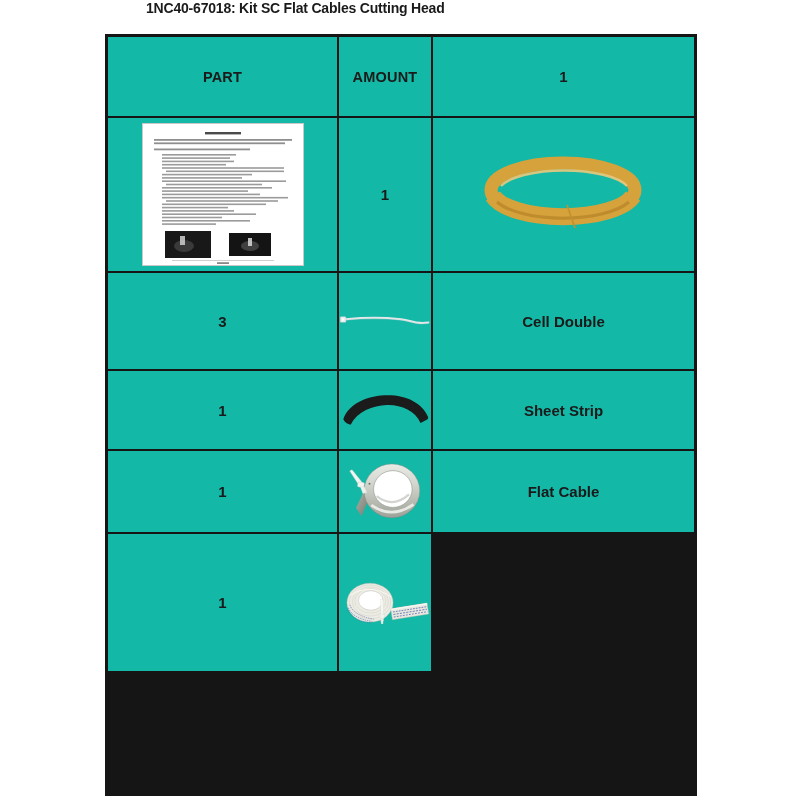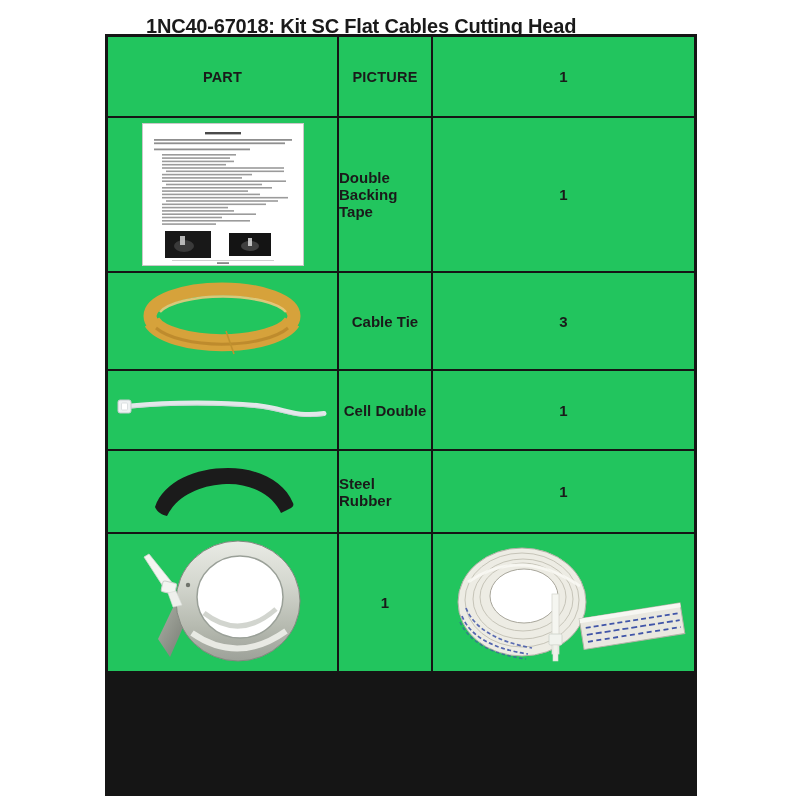--- a/index.html
+++ b/index.html
@@ -1,38 +1,38 @@
 <!DOCTYPE html>
 <html><head>
 <meta charset="utf-8">
 <style>
   html,body{margin:0;padding:0;background:#ffffff;}
   body{width:800px;height:800px;position:relative;overflow:hidden;
        font-family:"Liberation Sans","DejaVu Sans",sans-serif;color:#1a1a1a;}
-  .doc-title{position:absolute;left:146px;top:15px;font-size:20px;font-weight:bold;
+  .doc-title{position:absolute;left:146px;top:0;font-size:14px;font-weight:bold;
              letter-spacing:-0.2px;white-space:nowrap;}
   .parts-table{position:absolute;left:105px;top:34px;width:586px;
                border:3px solid #151515;background:#151515;
                display:grid;grid-template-columns:229px 92px 261px;
                grid-template-rows:79px 153px 96px 78px 81px 137px 120px;gap:2px;}
-  .cell{background:#22c55e;display:flex;align-items:center;justify-content:center;
-        font-weight:bold;font-size:15px;text-align:left;overflow:hidden;}
+  .cell{background:#14b8a6;display:flex;align-items:center;justify-content:center;
+        font-weight:bold;font-size:15px;text-align:right;overflow:hidden;}
   .hdr{font-size:14.5px;letter-spacing:0.2px;}
   .pic{padding:0;}
   svg{display:block;}
 </style>
 </head>
 <body>
 
 <div class="doc-title">1NC40-67018: Kit SC Flat Cables Cutting Head</div>
 
 <div class="parts-table">
 
   <div class="cell hdr">PART</div>
-  <div class="cell hdr">PICTURE</div>
+  <div class="cell hdr">AMOUNT</div>
 
   <div class="cell">1</div>
   <div class="cell pic">
     <svg width="162" height="143" viewBox="0 0 162 143">
       <rect x="0.5" y="0.5" width="161" height="142" fill="#ffffff" stroke="#c9c9c9"></rect>
       <rect x="63" y="9" width="36" height="2.4" fill="#4a4a4a"></rect>
       <rect x="12" y="16" width="138" height="1.8" fill="#8f8f8f"></rect>
       <rect x="12" y="19.4" width="131" height="1.8" fill="#8f8f8f"></rect>
       <rect x="12" y="25.5" width="96" height="1.8" fill="#8f8f8f"></rect>
       <rect x="20" y="31" width="74" height="1.6" fill="#9b9b9b"></rect>
@@ -61,52 +61,50 @@
       <ellipse cx="42" cy="123" rx="10" ry="6" fill="#3a3a3a"></ellipse>
       <rect x="38" y="113" width="5" height="9" fill="#cfcfcf" opacity="0.85"></rect>
       <rect x="87" y="110" width="42" height="23" fill="#141414"></rect>
       <ellipse cx="108" cy="123" rx="9" ry="5" fill="#404040"></ellipse>
       <rect x="106" y="115" width="4" height="8" fill="#d8d8d8" opacity="0.85"></rect>
       <rect x="30" y="137" width="102" height="0.8" fill="#c4c4c4"></rect>
       <rect x="75" y="139.2" width="12" height="1.8" fill="#888888"></rect>
     </svg>
   </div>
 
-  <div class="cell">Double Backing Tape</div>
   <div class="cell">1</div>
   <div class="cell pic">
     <svg width="165" height="86" viewBox="0 0 165 86">
       <path d="M 12,44 A 72 27 0 0 0 152,44" fill="none" stroke="#d6a23b" stroke-width="17"></path>
       <ellipse cx="82" cy="38" rx="72" ry="27" fill="none" stroke="#d6a23b" stroke-width="13"></ellipse>
       <path d="M 16,50 A 72 27 0 0 0 148,50" fill="none" stroke="#b8862a" stroke-width="3" opacity="0.8"></path>
       <path d="M 20,34 A 66 22 0 0 1 146,34" fill="none" stroke="#eac97e" stroke-width="2.5" opacity="0.9"></path>
       <line x1="86" y1="53" x2="94" y2="76" stroke="#c1912f" stroke-width="1.6"></line>
     </svg>
   </div>
 
-  <div class="cell">Cable Tie</div>
   <div class="cell">3</div>
   <div class="cell pic">
     <svg width="215" height="36" viewBox="0 0 215 36">
       <path d="M16,14 C 55,10 110,10 145,14 C 165,16.5 175,22 190,22.5 C 198,22.8 204,22.2 209,21.5" fill="none" stroke="#e2e7e9" stroke-width="5" stroke-linecap="round"></path>
       <path d="M16,16 C 55,12 110,12 145,16 C 165,18.5 175,24 190,24.5 C 198,24.8 204,24.2 209,23.5" fill="none" stroke="#c9d0d3" stroke-width="1" opacity="0.8"></path>
       <rect x="3" y="8" width="13" height="13" rx="2" fill="#eef1f2" stroke="#c3cacd" stroke-width="1"></rect>
       <rect x="6.5" y="11" width="6" height="7" rx="1" fill="#ffffff" stroke="#d4d9db" stroke-width="0.8"></rect>
     </svg>
   </div>
 
   <div class="cell">Cell Double</div>
   <div class="cell">1</div>
   <div class="cell pic">
     <svg width="150" height="58" viewBox="0 0 150 58">
       <path d="M7,44 C 16,18 48,5 80,5 C 110,5 136,18 145,40 C 146,42 145,44 143,45 L 133,50 C 124,30 100,20 78,21 C 55,22 30,31 19,53 C 14,52 9,49 7,44 Z" fill="#1b1b1b"></path>
     </svg>
   </div>
 
-  <div class="cell">Steel Rubber</div>
+  <div class="cell">Sheet Strip</div>
   <div class="cell">1</div>
   <div class="cell pic">
     <svg width="205" height="135" viewBox="0 0 205 135">
       <defs>
         <linearGradient id="sg" x1="0" y1="0" x2="0" y2="1">
           <stop offset="0" stop-color="#e9ebe5"></stop>
           <stop offset="0.35" stop-color="#d4d7cf"></stop>
           <stop offset="0.7" stop-color="#b7bbb1"></stop>
           <stop offset="1" stop-color="#9da199"></stop>
         </linearGradient>
@@ -120,20 +118,21 @@
       <path d="M 72,98 Q 118,130 166,96" stroke="#eef0ea" stroke-width="6" fill="none" opacity="0.9"></path>
       <ellipse cx="120" cy="62" rx="43" ry="41" fill="#ffffff" stroke="#9aa098" stroke-width="1.5"></ellipse>
       <path d="M 84,78 Q 120,106 156,74" stroke="#b4b9af" stroke-width="5" fill="none" opacity="0.6"></path>
       <circle cx="68" cy="50" r="2.2" fill="#6f736b"></circle>
       <polygon points="24,22 29,19 54,50 46,56" fill="#f3f5f1" stroke="#d3d7d1" stroke-width="0.8"></polygon>
       <rect x="42" y="47" width="14" height="11" rx="2" fill="#f3f5f1" stroke="#ccd2cc" stroke-width="1" transform="rotate(12 49 52)"></rect>
       <polygon points="48,58 56,56 62,70 53,72" fill="#eef0ec" stroke="#d8dcd6" stroke-width="0.6"></polygon>
     </svg>
   </div>
 
+  <div class="cell">Flat Cable</div>
   <div class="cell">1</div>
   <div class="cell pic">
     <svg width="255" height="118" viewBox="0 0 255 118">
       <ellipse cx="86" cy="58" rx="64" ry="54" fill="#edece4" stroke="#b3b1a6" stroke-width="1"></ellipse>
       <ellipse cx="86" cy="56" rx="57" ry="47" fill="none" stroke="#c6c4b8" stroke-width="1"></ellipse>
       <ellipse cx="87" cy="55" rx="50" ry="40" fill="none" stroke="#c6c4b8" stroke-width="1"></ellipse>
       <ellipse cx="87" cy="53" rx="43" ry="34" fill="none" stroke="#c6c4b8" stroke-width="1"></ellipse>
       <path d="M 32,38 Q 84,2 144,42" stroke="#f8f8f3" stroke-width="3" fill="none" opacity="0.9"></path>
       <ellipse cx="88" cy="52" rx="34" ry="27" fill="#ffffff" stroke="#a8a69b" stroke-width="1"></ellipse>
       <path d="M 26,72 Q 38,102 92,110" stroke="#4055a8" stroke-width="1.7" stroke-dasharray="4 2.5" fill="none" opacity="0.9"></path>

